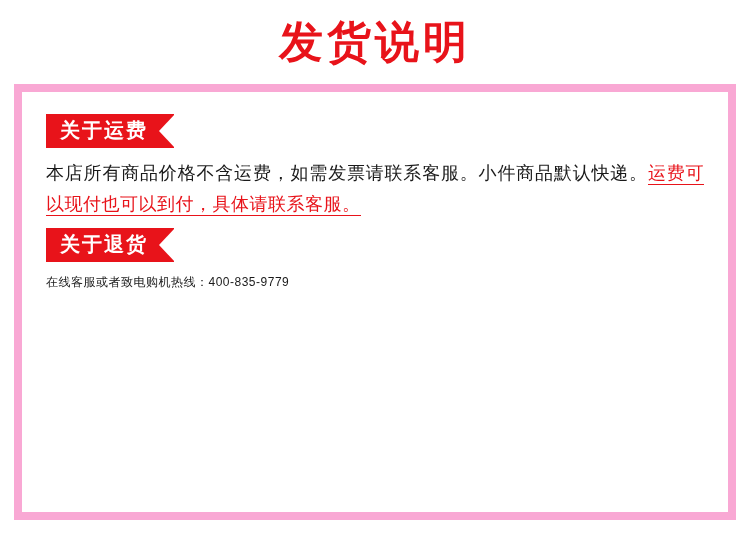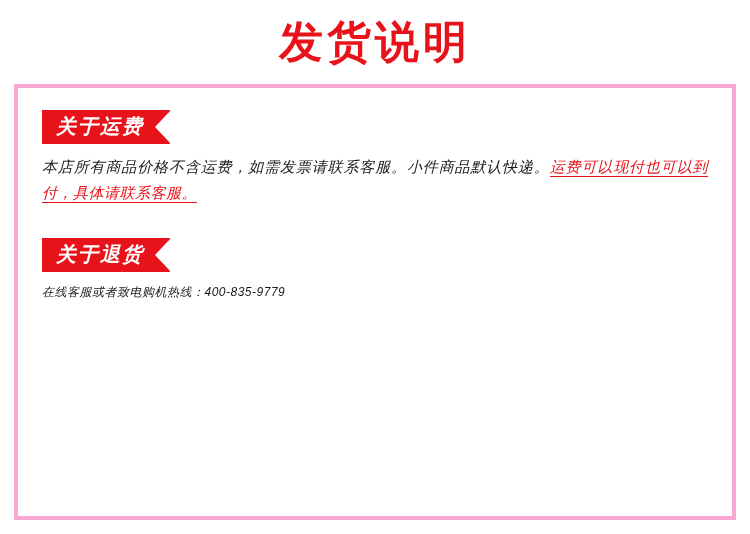--- a/index.html
+++ b/index.html
@@ -30,24 +30,23 @@
     line-height: 1.2;
     height: 66px;
     box-sizing: border-box;
   }
   .frame {
     position: absolute;
     left: 14px;
     top: 84px;
     right: 14px;
     bottom: 14px;
-    border: 4px solid #f9a8d4;
+    border: 8px solid #f9a8d4;
     box-sizing: border-box;
     padding: 22px 24px 10px 24px;
-    font-style: italic;
   }
   .section {
     margin-bottom: 6px;
   }
   .tag-wrap {
     margin-bottom: 10px;
   }
   .tag {
     display: inline-block;
     position: relative;
@@ -64,33 +63,33 @@
     position: absolute;
     right: -1px;
     top: 0;
     width: 0;
     height: 0;
     border-top: 17px solid transparent;
     border-bottom: 17px solid transparent;
     border-right: 16px solid #ffffff;
   }
   .body-text {
-    font-size: 15px;
+    font-size: 18px;
     line-height: 1.72;
     color: #1a1a1a;
     letter-spacing: 0.5px;
     text-align: justify;
   }
   .em {
     color: #e8131a;
     border-bottom: 1px solid #e8131a;
     padding-bottom: 1px;
   }
   .sec2 {
-    margin-top: 32px;
+    margin-top: 8px;
   }
   .hotline {
     font-size: 12px;
     color: #1a1a1a;
     line-height: 1.72;
     letter-spacing: 0.5px;
   }
 </style>
 </head>
 <body>

